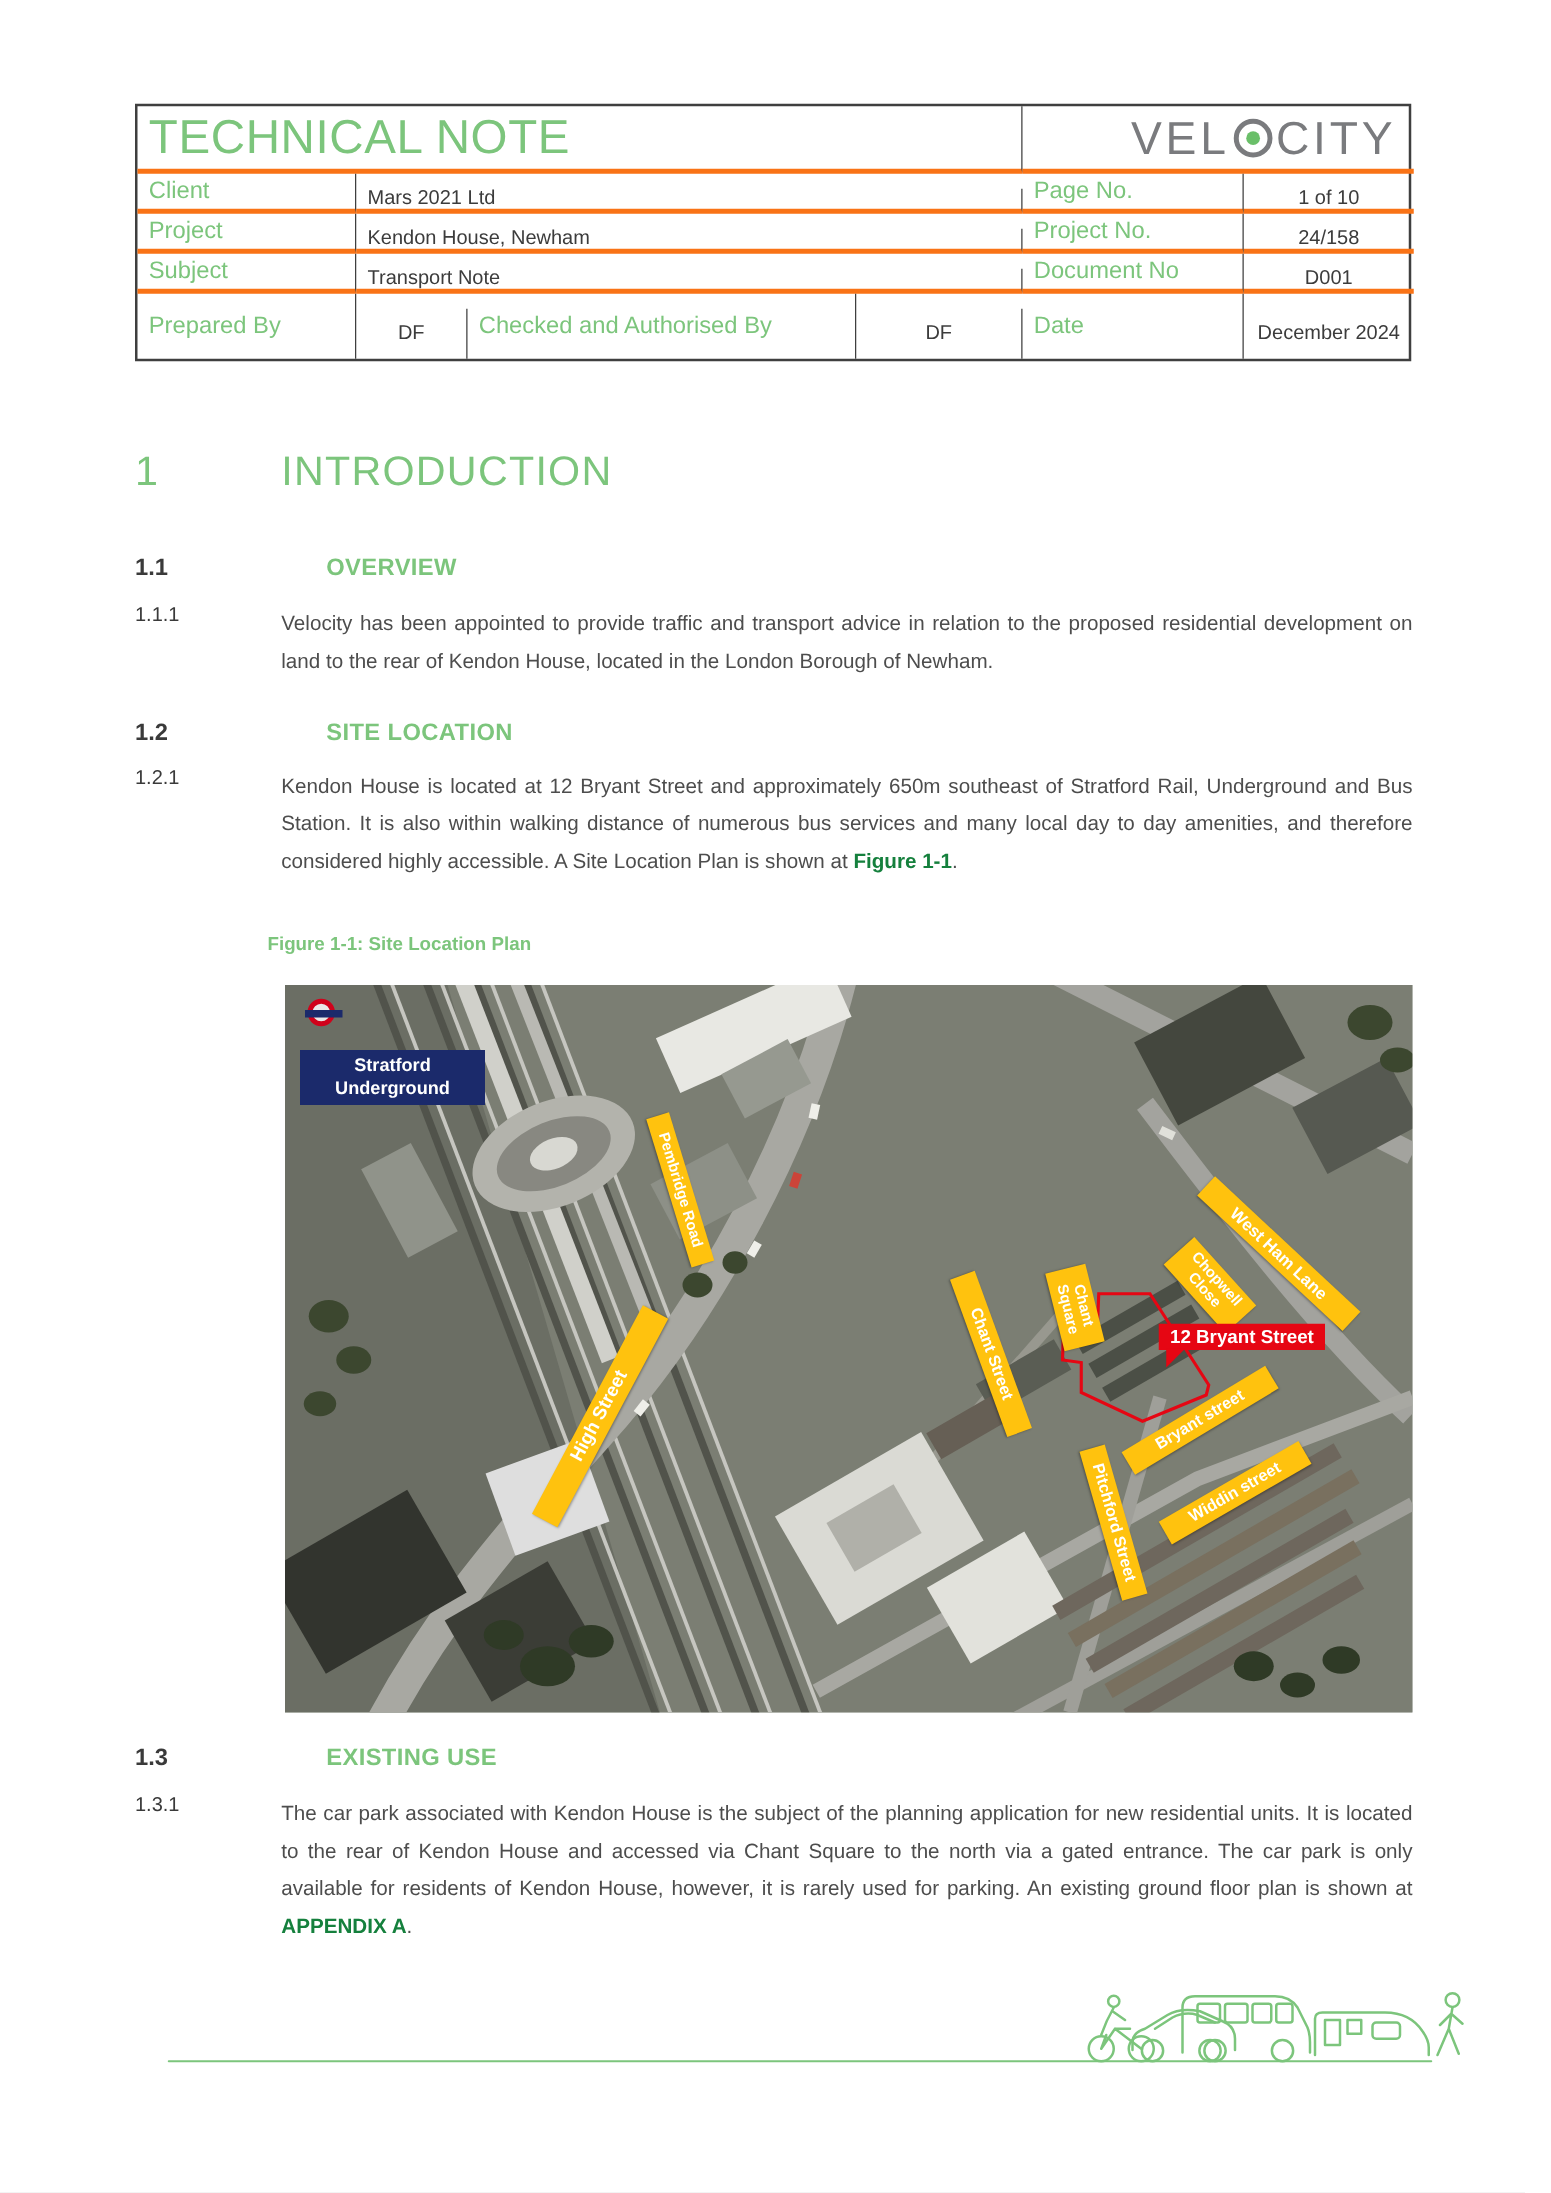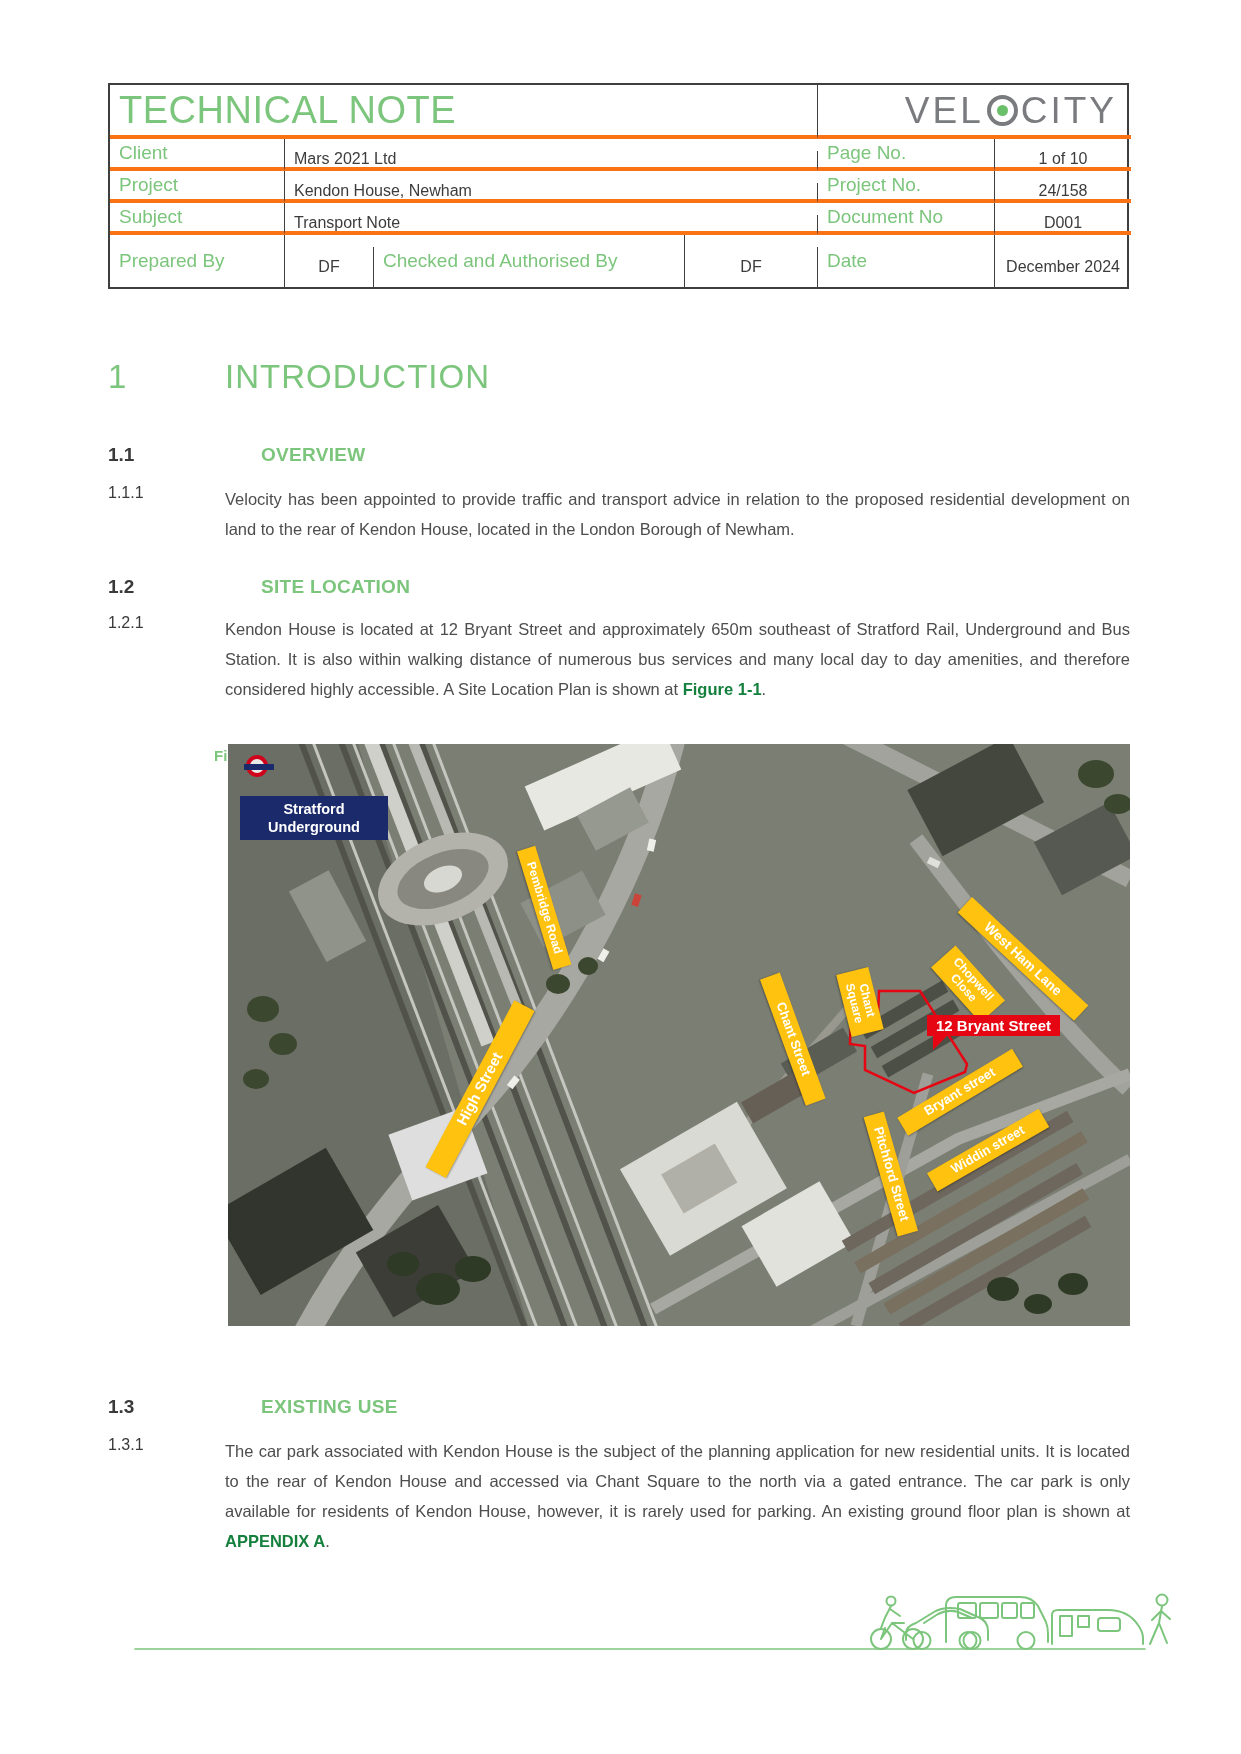--- a/index.html
+++ b/index.html
@@ -33,21 +33,21 @@
   .h2-row{position:absolute;left:108px;display:flex;width:1021px;gap:36px;}
   .h2-num{width:117px;color:#3a3a3a;font-size:19px;font-weight:bold;}
   .h2-title{color:#7cc57c;font-size:19px;font-weight:bold;letter-spacing:0.3px;}
   .p-row{position:absolute;left:108px;display:flex;width:1022px;}
   .p-num{width:117px;color:#3a3a3a;font-size:16px;flex:0 0 117px;}
   .p-text{color:#4d4d4d;font-size:16.5px;line-height:30px;text-align:justify;flex:1;}
   .p-text b{color:#15803d;margin-top:23px;}
   .fig-caption{position:absolute;left:214px;top:747px;color:#7cc57c;font-size:15px;font-weight:bold;}
 
   
-  .map{position:absolute;left:228px;top:744px;width:902px;height:582px;overflow:hidden;background:#7b7e73;}
+  .map{position:absolute;left:228px;top:788px;width:902px;height:582px;overflow:hidden;background:#7b7e73;}
   .map svg.aerial{position:absolute;left:0;top:0;}
   .street-label{position:absolute;background:#ffc20e;color:#ffffff;font-weight:bold;font-size:13px;
         padding:3px 12px;white-space:nowrap;text-align:center;line-height:1.12;
         box-shadow:0 1px 2px rgba(0,0,0,0.35);}
   .street-label.wrap{white-space:normal;padding:3px 6px;}
   .station-badge{position:absolute;left:12px;top:52px;width:144px;background:#1b2a6b;color:#ffffff;
         font-weight:bold;font-size:14.5px;text-align:center;padding:4px 2px;line-height:1.25;}
   .roundel{position:absolute;left:16px;top:11px;width:30px;height:27px;}
   .roundel .ring{position:absolute;left:2px;top:0;width:22px;height:22px;border:4px solid #d0021b;
         border-radius:50%;box-sizing:border-box;background:rgba(255,255,255,0.85);}

